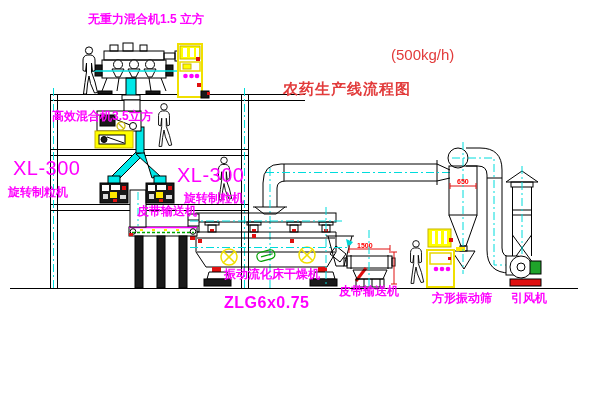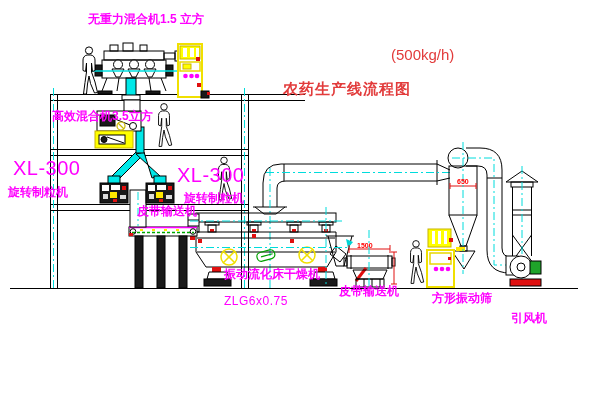--- a/index.html
+++ b/index.html
@@ -4,21 +4,21 @@
 <style>
   html,body{margin:0;padding:0;background:#fff;}
   #canvas{position:relative;width:600px;height:403px;background:#fff;overflow:hidden;
           font-family:"Liberation Sans","DejaVu Sans",sans-serif;}
   #art{position:absolute;left:0;top:0;}
   .labels{position:absolute;left:0;top:0;width:100%;height:100%;}
   .lbl{position:absolute;white-space:nowrap;line-height:1;color:var(--label,#ff00ff);}
   .cn-sm{font-size:12px;font-weight:700;letter-spacing:0px;}
   .cn-md{font-size:12px;font-weight:700;}
   .model{font-size:20px;font-weight:400;letter-spacing:.5px;}
-  .model-sm{font-size:12px;font-weight:400;letter-spacing:.5px;}
+  .model-sm{font-size:16px;font-weight:700;letter-spacing:.5px;}
   .title-cn{font-size:15px;font-weight:700;color:var(--title,#e23b3b);letter-spacing:1px;}
   .title-cap{font-size:15px;font-weight:400;color:var(--title,#e23b3b);}
   .dim{font-size:7px;font-weight:700;color:var(--dimension,#ff0000);}
   
   .k{fill:none;stroke:#000;stroke-width:1;}
   .kw{fill:#fff;stroke:#000;stroke-width:1;}
   .kd{fill:#1a1a1a;stroke:#000;stroke-width:1;}
   .cl{fill:none;stroke:var(--centerline,#00dcdc);stroke-width:1;stroke-dasharray:8 3 2 3;}
   .cyf{fill:#00e8e8;stroke:#000;stroke-width:1;}
   .cys{fill:none;stroke:#00e0e0;stroke-width:1.5;}
@@ -329,19 +329,19 @@
   <span class="lbl cn-sm" style="left:184px;top:192px;">旋转制粒机</span>
 
   <span class="lbl cn-sm" style="left:137px;top:205px;">皮带输送机</span>
 
   <span class="lbl cn-sm" style="left:224px;top:268px;">振动流化床干燥机</span>
   <span class="lbl model-sm" style="left:224px;top:295px;">ZLG6x0.75</span>
 
   <span class="lbl cn-sm" style="left:339px;top:285px;">皮带输送机</span>
 
   <span class="lbl cn-md" style="left:432px;top:292px;">方形振动筛</span>
-  <span class="lbl cn-md" style="left:511px;top:292px;margin-top:20px;">引风机</span>
+  <span class="lbl cn-md" style="left:511px;top:292px;">引风机</span>
 
   <span class="lbl dim" style="left:357px;top:242px;">1500</span>
   <span class="lbl dim" style="left:457px;top:178px;">650</span>
 </div>
 
 </div>
 
 </body></html>

